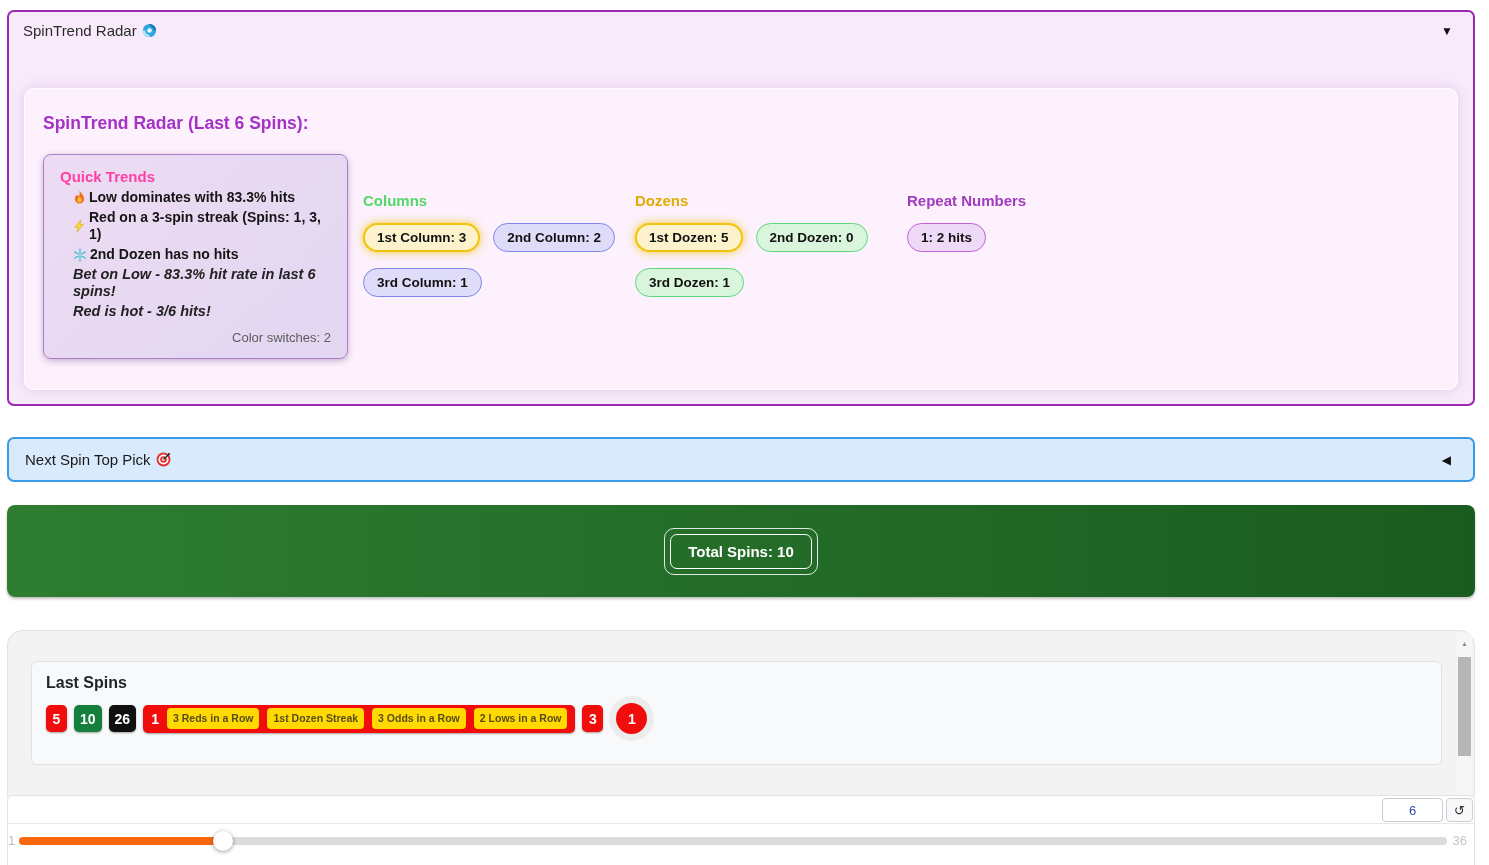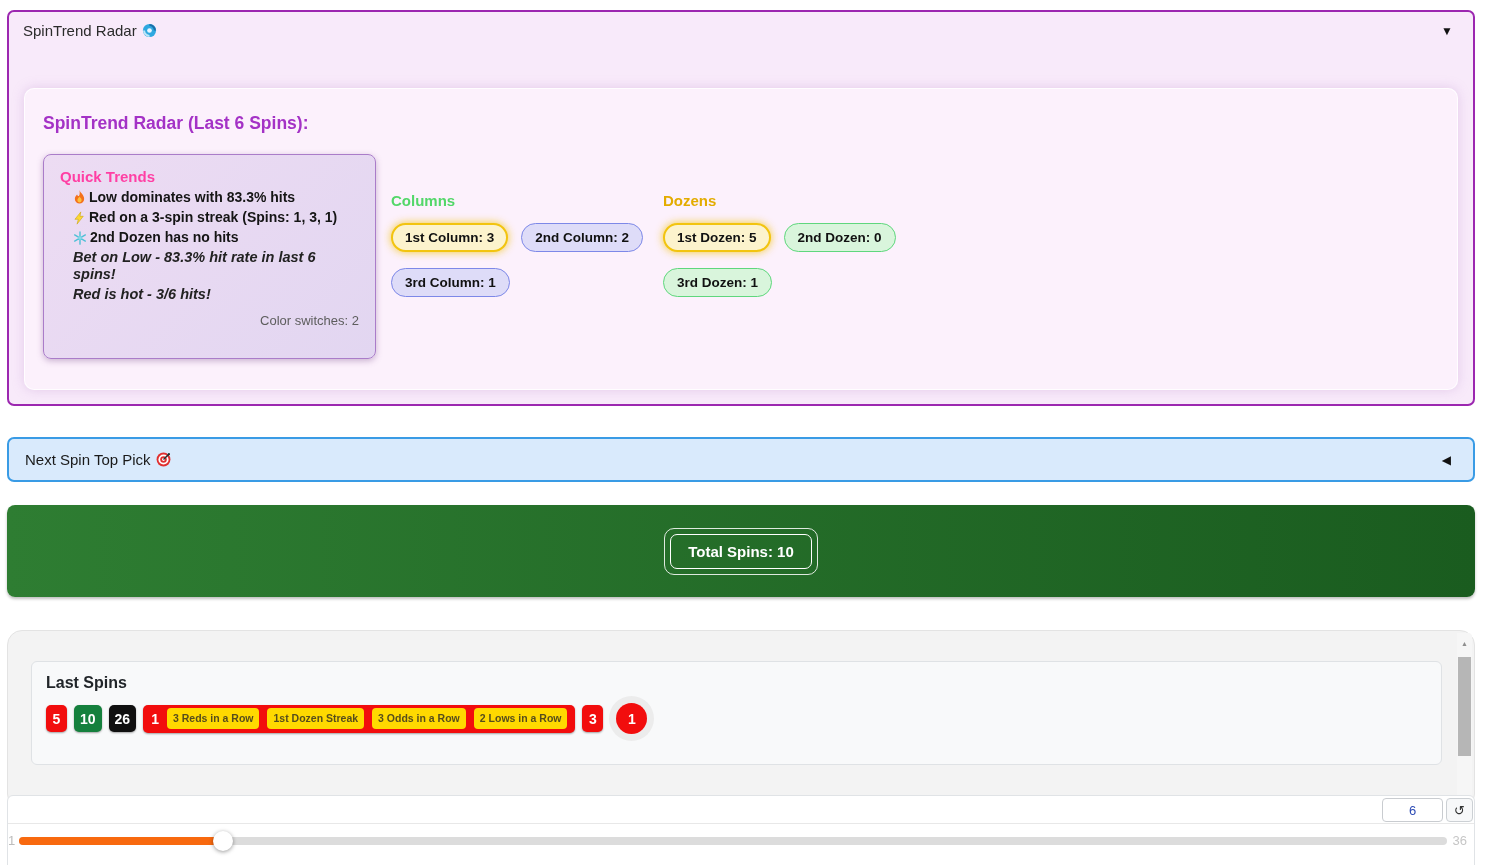--- a/index.html
+++ b/index.html
@@ -17,21 +17,21 @@
   .hdr-left { display:flex; align-items:center; }
   .caret { font-size:12px; color:#111; padding-right:6px; }
 
   .radar-inner { position:absolute; left:15px; right:15px; top:76px; bottom:14px;
     background:rgba(253,244,253,.65); border:1px solid rgba(255,255,255,.8);
     border-radius:10px; box-shadow:0 0 12px rgba(190,140,205,.35); padding:24px 18px; }
   .radar-title { font-size:17.5px; font-weight:bold; color:#a432c6; }
   .content-row { display:flex; align-items:flex-start; margin-top:20px; }
 
   
-  .quick-trends { width:333px; height:205px; flex-shrink:0;
+  .quick-trends { width:305px; height:205px; flex-shrink:0;
     background:linear-gradient(135deg,#eddcf3,#e2d6f1);
     border:1px solid #aa7cc9; border-radius:8px; padding:13px 16px;
     box-shadow:0 2px 6px rgba(110,60,130,.35); }
   .qt-title { font-size:15px; font-weight:bold; color:#ff3fa4; margin-bottom:4px; }
   .qt-item { display:flex; align-items:center; gap:3px; margin:3px 0 3px 13px;
     font-size:14px; font-weight:600; color:#151515; line-height:17px; }
   .qt-sugg { margin:3px 0 3px 13px; font-size:14.5px; font-style:italic;
     font-weight:bold; color:#222; line-height:17px; }
   .qt-foot { margin:10px 0 0 20px; font-size:13px; color:#5d5d5d;text-align:right; }
 
@@ -187,20 +187,26 @@
           <div class="stat-group">
             <div class="group-title" style="color: rgb(227, 172, 0);">Dozens</div>
             <div class="pill-row">
               <span class="pill yellow">1st Dozen: 5</span>
               <span class="pill green">2nd Dozen: 0</span>
             </div>
             <div class="pill-row">
               <span class="pill green">3rd Dozen: 1</span>
             </div>
           </div>
+          <div class="stat-group">
+            <div class="group-title" style="color: rgb(161, 59, 189);">Repeat Numbers</div>
+            <div class="pill-row">
+              <span class="pill purple">1: 2 hits</span>
+            </div>
+          </div>
         </div>
     </div>
   </div>
 </div>
 
 <div class="next-pick">
   <span class="hdr-left">
     <span>Next Spin Top Pick</span>
     <span class="icon inline-icon">
         <svg width="15" height="15" viewBox="0 0 16 16">

